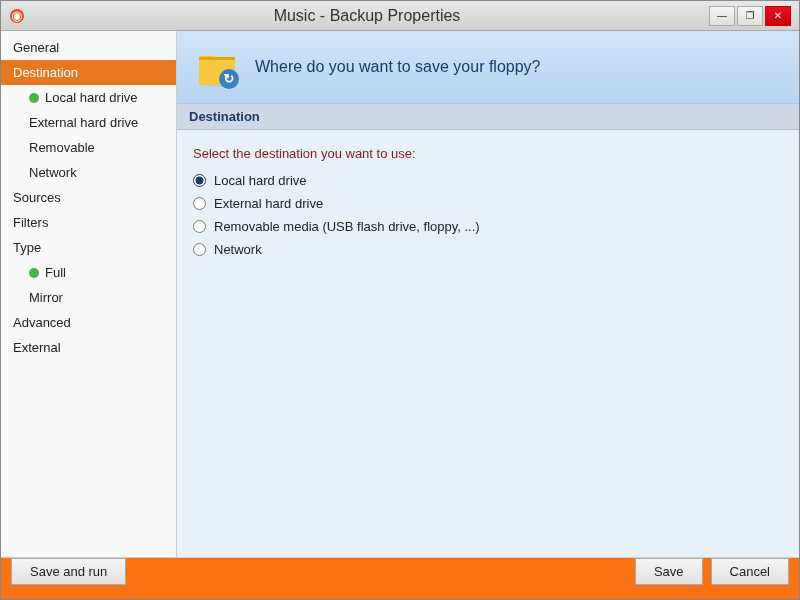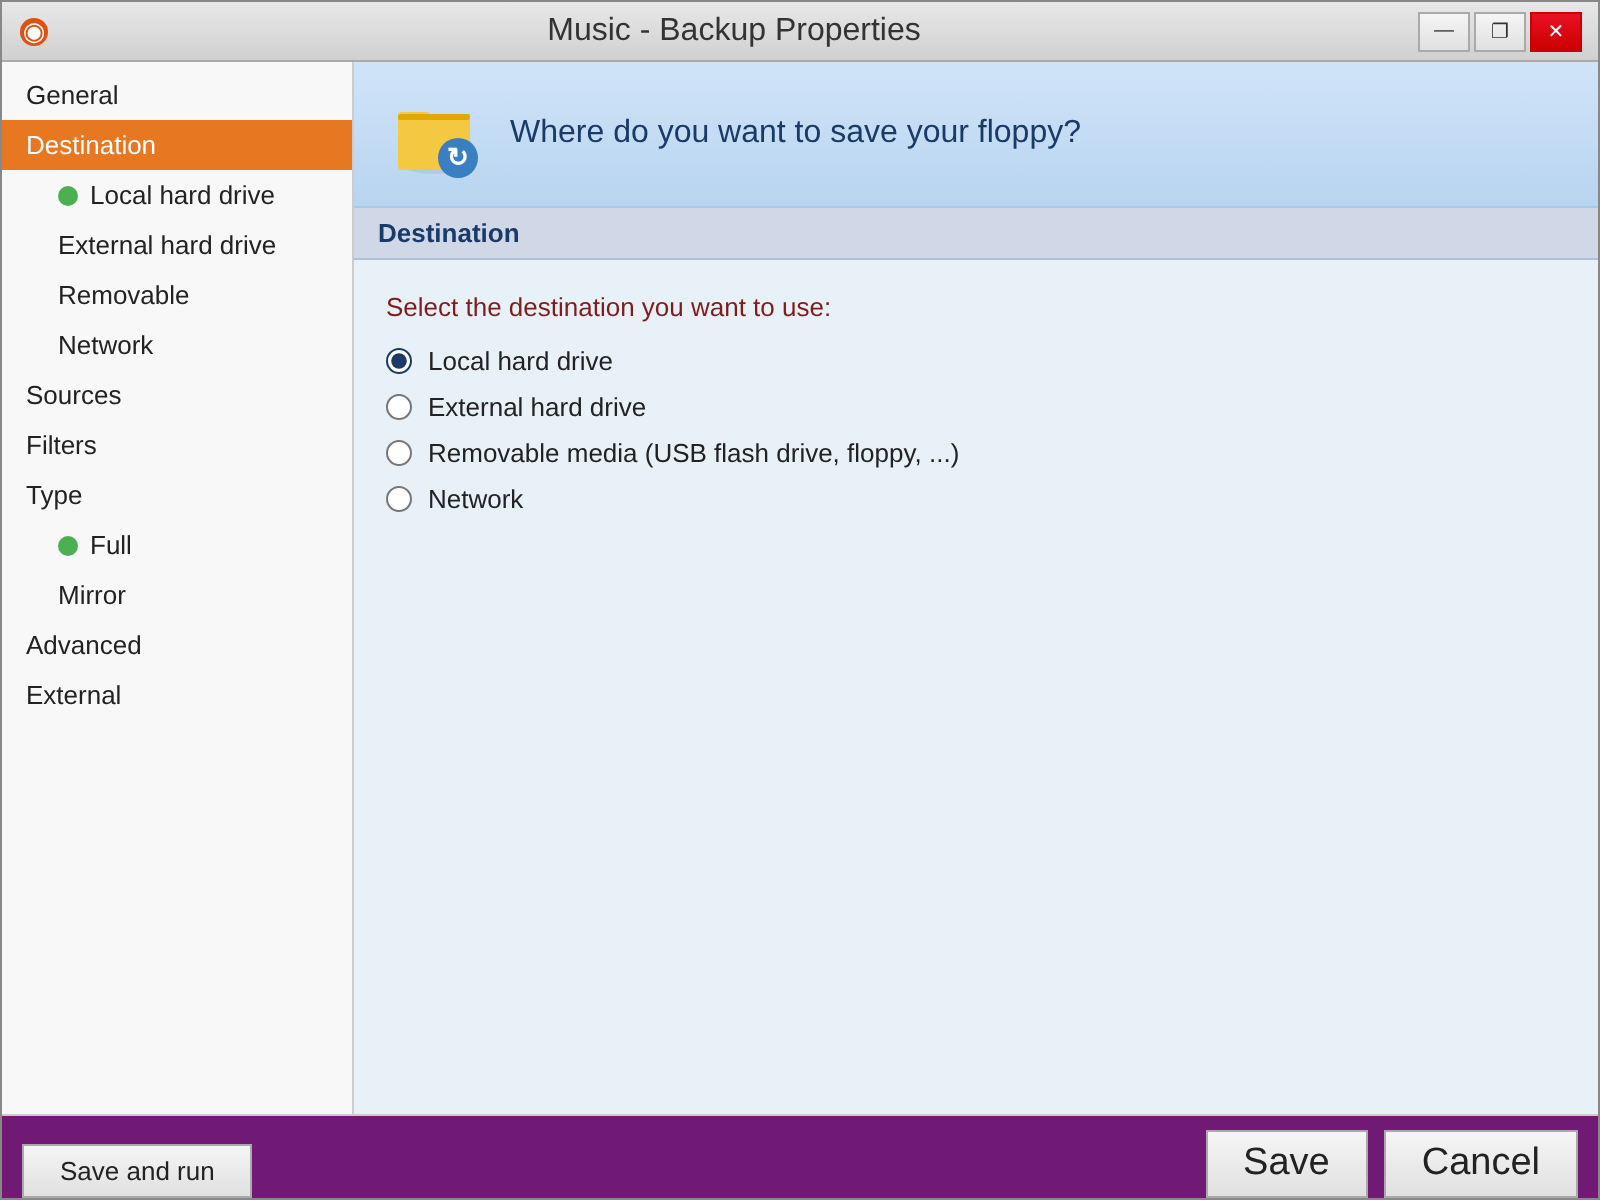--- a/index.html
+++ b/index.html
@@ -178,24 +178,24 @@
       cursor: pointer;
       accent-color: #1a3a6a;
     }
 
     .radio-label {
       color: #222;
     }
 
     .bottom-bar {
       height: 42px;
-      background: #701a75;
+      background: #f97316;
       border-top: 1px solid #ccc;
       display: flex;
-      align-items: flex-end;
+      align-items: flex-start;
       justify-content: space-between;
       padding: 0 10px;
       flex-shrink: 0;
     }
 
     .bottom-left {
       display: flex;
       gap: 8px;
     }
 
@@ -203,21 +203,21 @@
       display: flex;
       gap: 8px;
     }
 
     .btn {
       padding: 5px 18px;
       border: 1px solid #aaa;
       background: linear-gradient(to bottom, #f5f5f5, #e0e0e0);
       cursor: pointer;
       color: #222;
-      font-size: 19px;
+      font-size: 13px;
     }
 
     .btn-save-run {
       padding: 5px 18px;
       border: 1px solid #aaa;
       background: linear-gradient(to bottom, #f5f5f5, #e0e0e0);
       cursor: pointer;
       color: #222;
       font-size: 13px;
       min-width: 110px;

